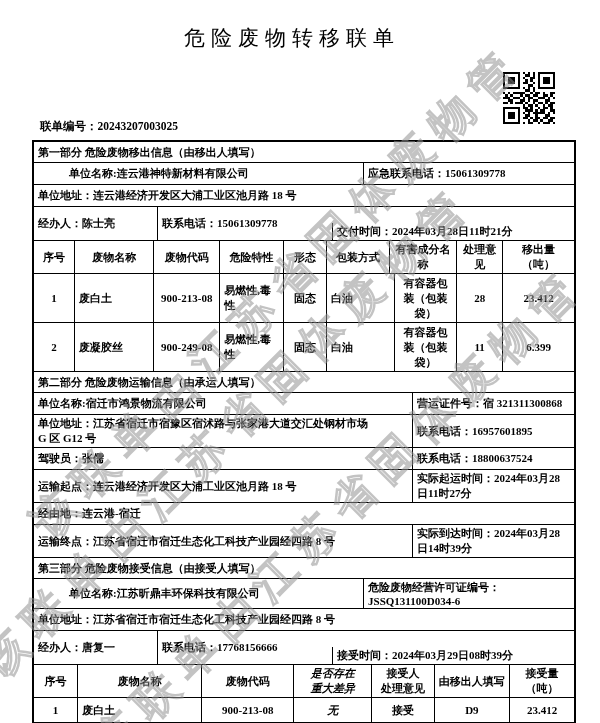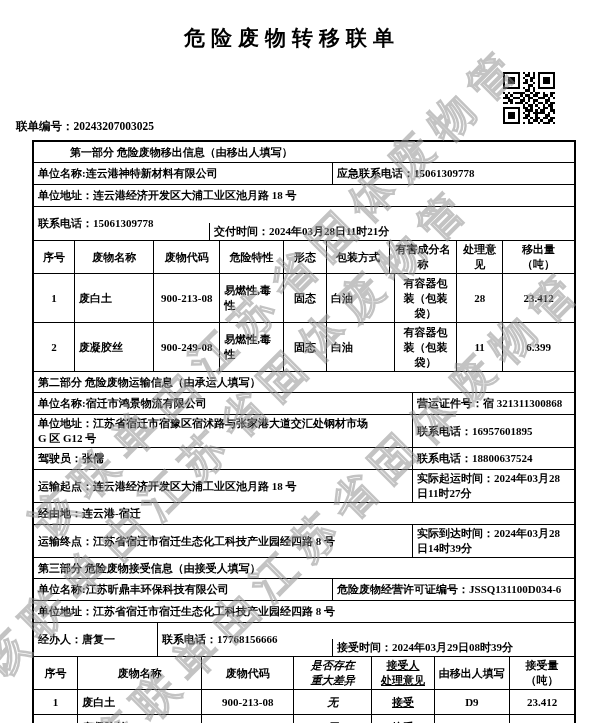--- a/index.html
+++ b/index.html
@@ -1,64 +1,64 @@
 <!DOCTYPE html>
 <html><head>
 <meta charset="utf-8">
 <style>
   html,body{margin:0;padding:0;background:#fff;}
   .page{position:relative;width:600px;height:723px;background:#fff;overflow:hidden;
         font-family:"Liberation Serif","DejaVu Serif",serif;color:#000;font-weight:bold;}
   
   .doc-title{position:absolute;top:24px;left:0;width:584px;text-align:center;
-             font-size:21px;letter-spacing:6px;margin:0;font-weight:bold;}
-  
-  .form-no{position:absolute;left:16px;top:119px;font-size:11.5px;}
+             font-size:21px;letter-spacing:6px;margin:0;font-weight:normal;}
+  
+  .form-no{position:absolute;left:40px;top:119px;font-size:11.5px;}
   
   .qr{position:absolute;left:503px;top:72px;width:52px;height:52px;}
   .qr svg{width:52px;height:52px;shape-rendering:crispEdges;fill:#000;}
   
   .wm{position:absolute;white-space:nowrap;font-size:44px;font-weight:bold;letter-spacing:12px;
       transform:rotate(-45deg);transform-origin:0 50%;height:50px;line-height:50px;
       color:rgba(150,150,150,.38);pointer-events:none;z-index:5;}
   @supports (-webkit-text-stroke: 1px #888){
     .wm{color:rgba(255,255,255,0);-webkit-text-stroke:1.1px rgba(145,145,145,.55);}
   }
   .wm-a{left:40px;top:505px;}
   .wm-b{left:-10px;top:645px;}
   .wm-c{left:101px;top:727px;}
   
   .form{position:absolute;left:32px;top:140px;width:540px;border:2px solid #000;
         font-size:11px;z-index:2;background:transparent;}
   .row{display:flex;border-top:1px solid #000;align-items:stretch;}
-  .row:first-child{border-top:none;padding-left:32px;}
+  .row:first-child{border-top:none;}
   .cell{border-left:1px solid #000;padding:1px 4px;display:flex;align-items:center;
         box-sizing:border-box;min-width:0;}
   .cell:first-child{border-left:none;}
   .cell.ctr{justify-content:center;text-align:center;}
   .cell.pre{white-space:pre-line;}
   .r-sec{min-height:20px;}
   .r-info{min-height:21px;}
   .r-addr2{min-height:32px;}
   .r-whead{min-height:23px;}
   .r-wrow{min-height:48px;}
   .r-rhead{min-height:28px;}
   .r-rrow{min-height:24px;}
   
-  .w-55{flex:0 0 55.2%;} .w-45{flex:1 1 auto;}
+  .w-55{flex:0 0 55.2%;margin-left:31px;} .w-45{flex:1 1 auto;}
   .w-23{flex:0 0 22.8%;} .w-32{flex:0 0 32.4%;} .w-rest{flex:1 1 auto;margin-top:16px;}
   .w-63{flex:0 0 62.6%;} .w-37{flex:1 1 auto;margin-left:40px;}
   .full{flex:1 1 100%;}
   
   .wc0{flex:0 0 7.4%;} .wc1{flex:0 0 14.7%;} .wc2{flex:0 0 12.2%;} .wc3{flex:0 0 11.8%;}
   .wc4{flex:0 0 8%;}   .wc5{flex:0 0 12.5%;} .wc6{flex:0 0 11.6%;} .wc7{flex:0 0 8.5%;}
   .wc8{flex:1 1 auto;}
   
   .rc0{flex:0 0 8%;}   .rc1{flex:0 0 23%;}  .rc2{flex:0 0 17%;} .rc3{flex:0 0 14.5%;font-style:italic;}
-  .rc4{flex:0 0 11.5%;text-decoration:underline;}.rc5{flex:0 0 14%;}  .rc6{flex:1 1 auto;}
+  .rc4{flex:0 0 11.5%;}.rc5{flex:0 0 14%;}  .rc6{flex:1 1 auto;}
   .print-time{position:absolute;left:32px;top:726px;font-size:11.5px;}
 </style>
 </head>
 <body>
 
 <div class="page">
 
   <div class="wm wm-a">该联单由江苏省固体废物管</div>
   <div class="wm wm-b">该联单由江苏省固体废物管</div>
   <div class="wm wm-c">该联单由江苏省固体废物管</div>
@@ -325,20 +325,23 @@
       <div class="cell w-45">
           <span><span>应急联系电话：</span><span>15061309778</span></span>
         </div>
     </div>
     <div class="row r-info">
       <div class="cell full">
           <span><span>单位地址：</span><span>连云港经济开发区大浦工业区池月路 18 号</span></span>
         </div>
     </div>
     <div class="row r-info">
+      <div class="cell w-23">
+          <span><span>经办人：</span><span>陈士亮</span></span>
+        </div>
       <div class="cell w-32">
           <span><span>联系电话：</span><span>15061309778</span></span>
         </div>
       <div class="cell w-rest">
           <span><span>交付时间：</span><span>2024年03月28日11时21分</span></span>
         </div>
     </div>
     <div class="row r-whead">
       <div class="cell ctr wc0">序号</div>
       <div class="cell ctr wc1">废物名称</div>

